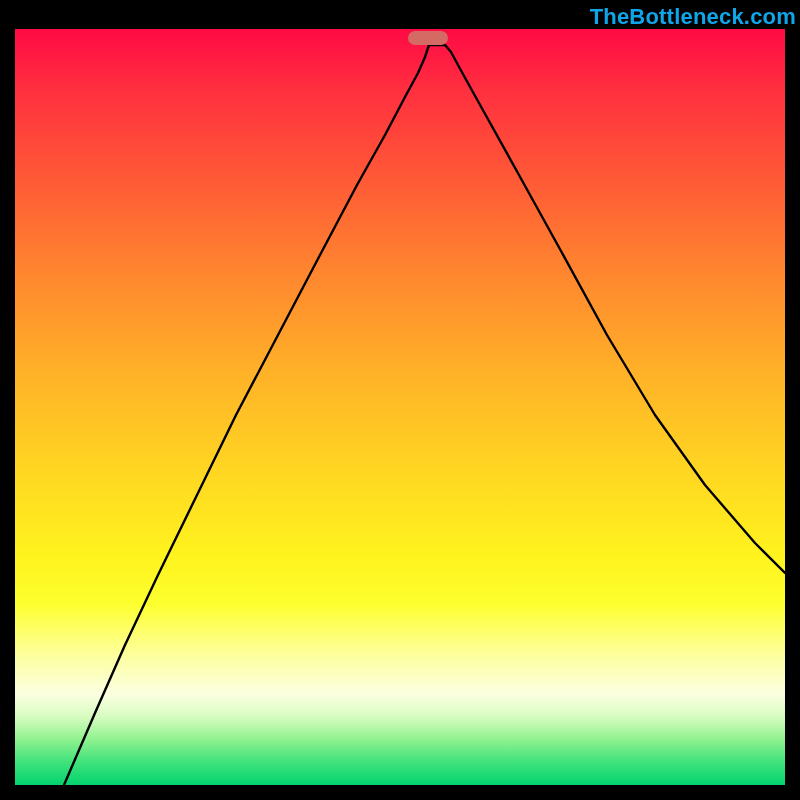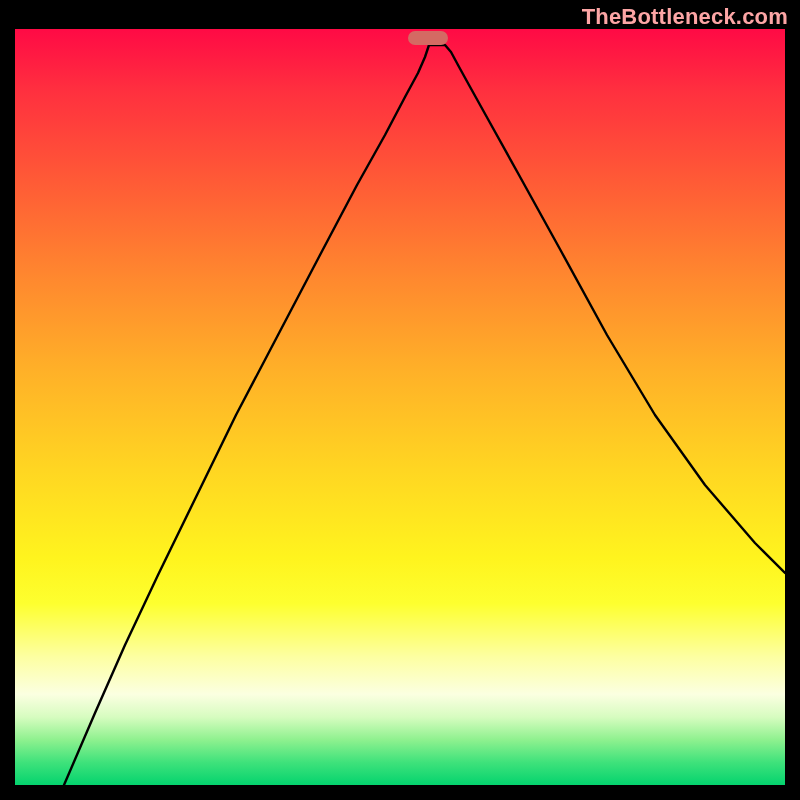--- a/index.html
+++ b/index.html
@@ -13,24 +13,24 @@
   }
   .stage {
     position: relative;
     width: 800px;
     height: 800px;
     background: #000;
   }
   .watermark {
     position: absolute;
     top: 4px;
-    right: 12px;
+    right: 4px;
     font-size: 22px;
     font-weight: 600;
-    color: #fca5a5;
+    color: #0ea5e9;
     letter-spacing: 0.2px;
   }
   
   .plot {
     position: absolute;
     left: 15px;
     top: 29px;
     width: 770px;
     height: 756px;
     

